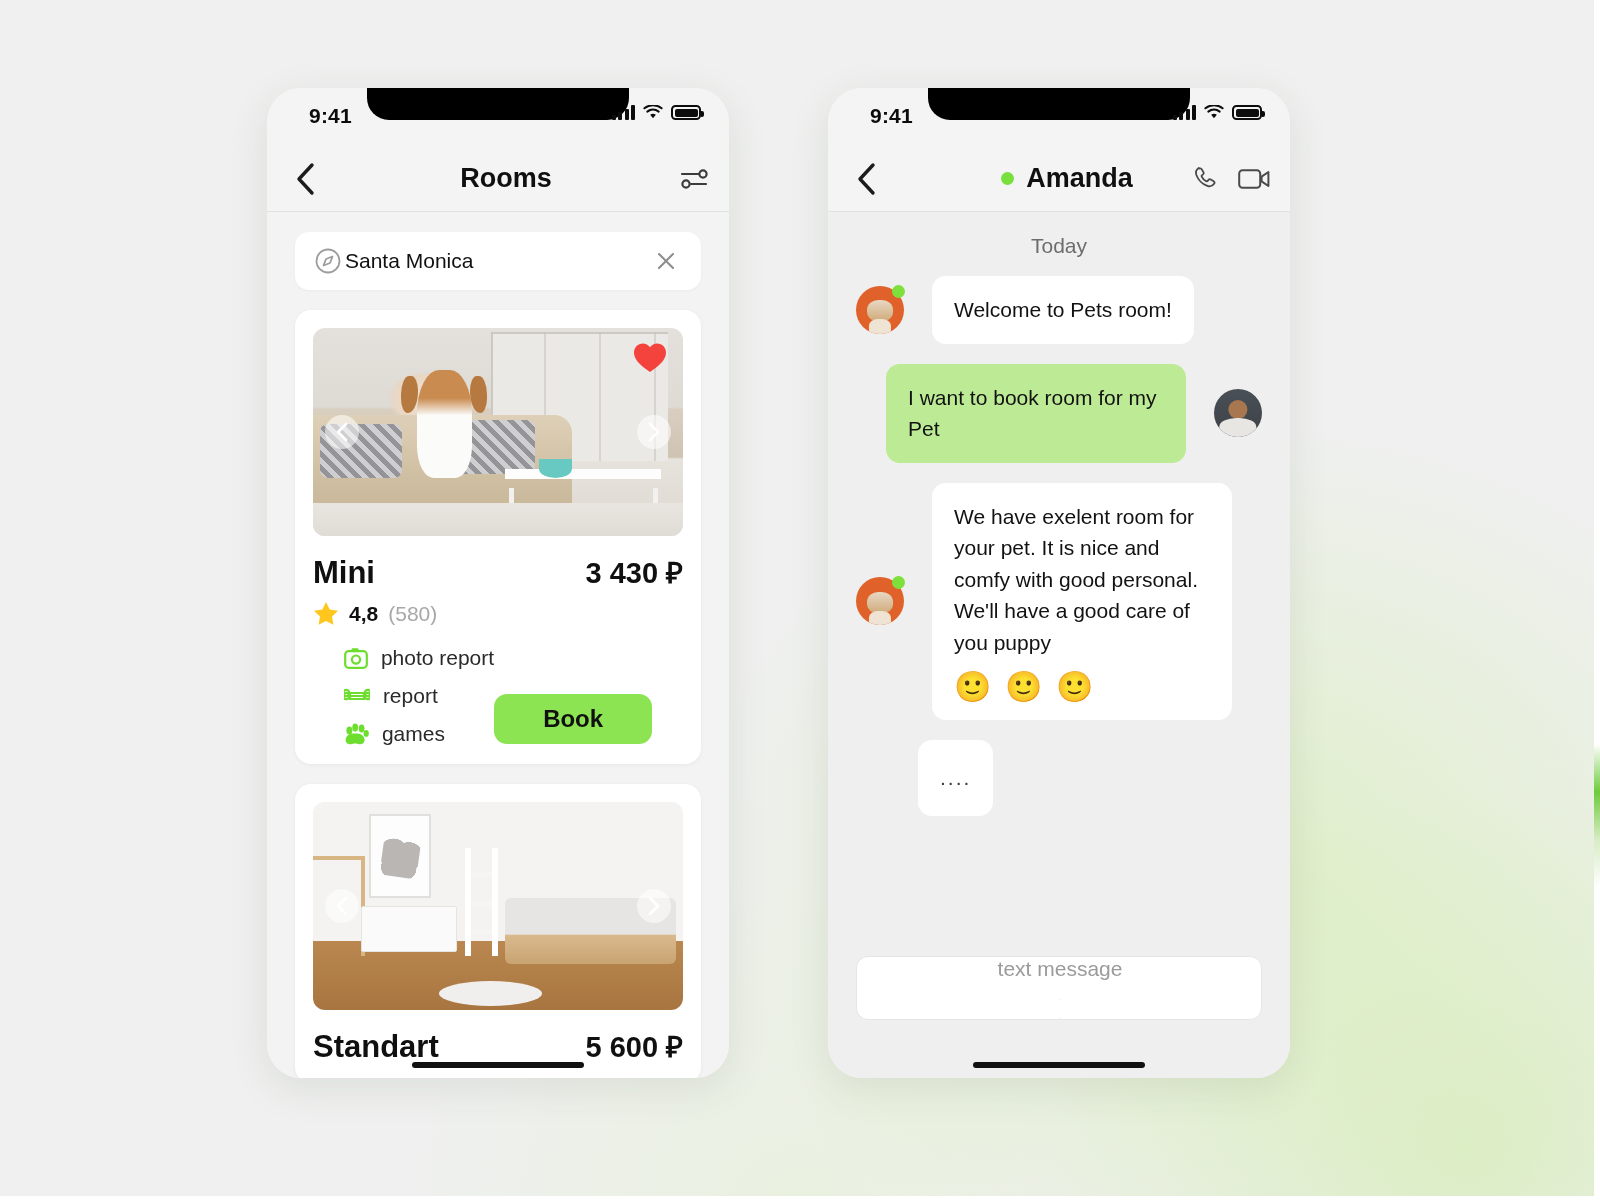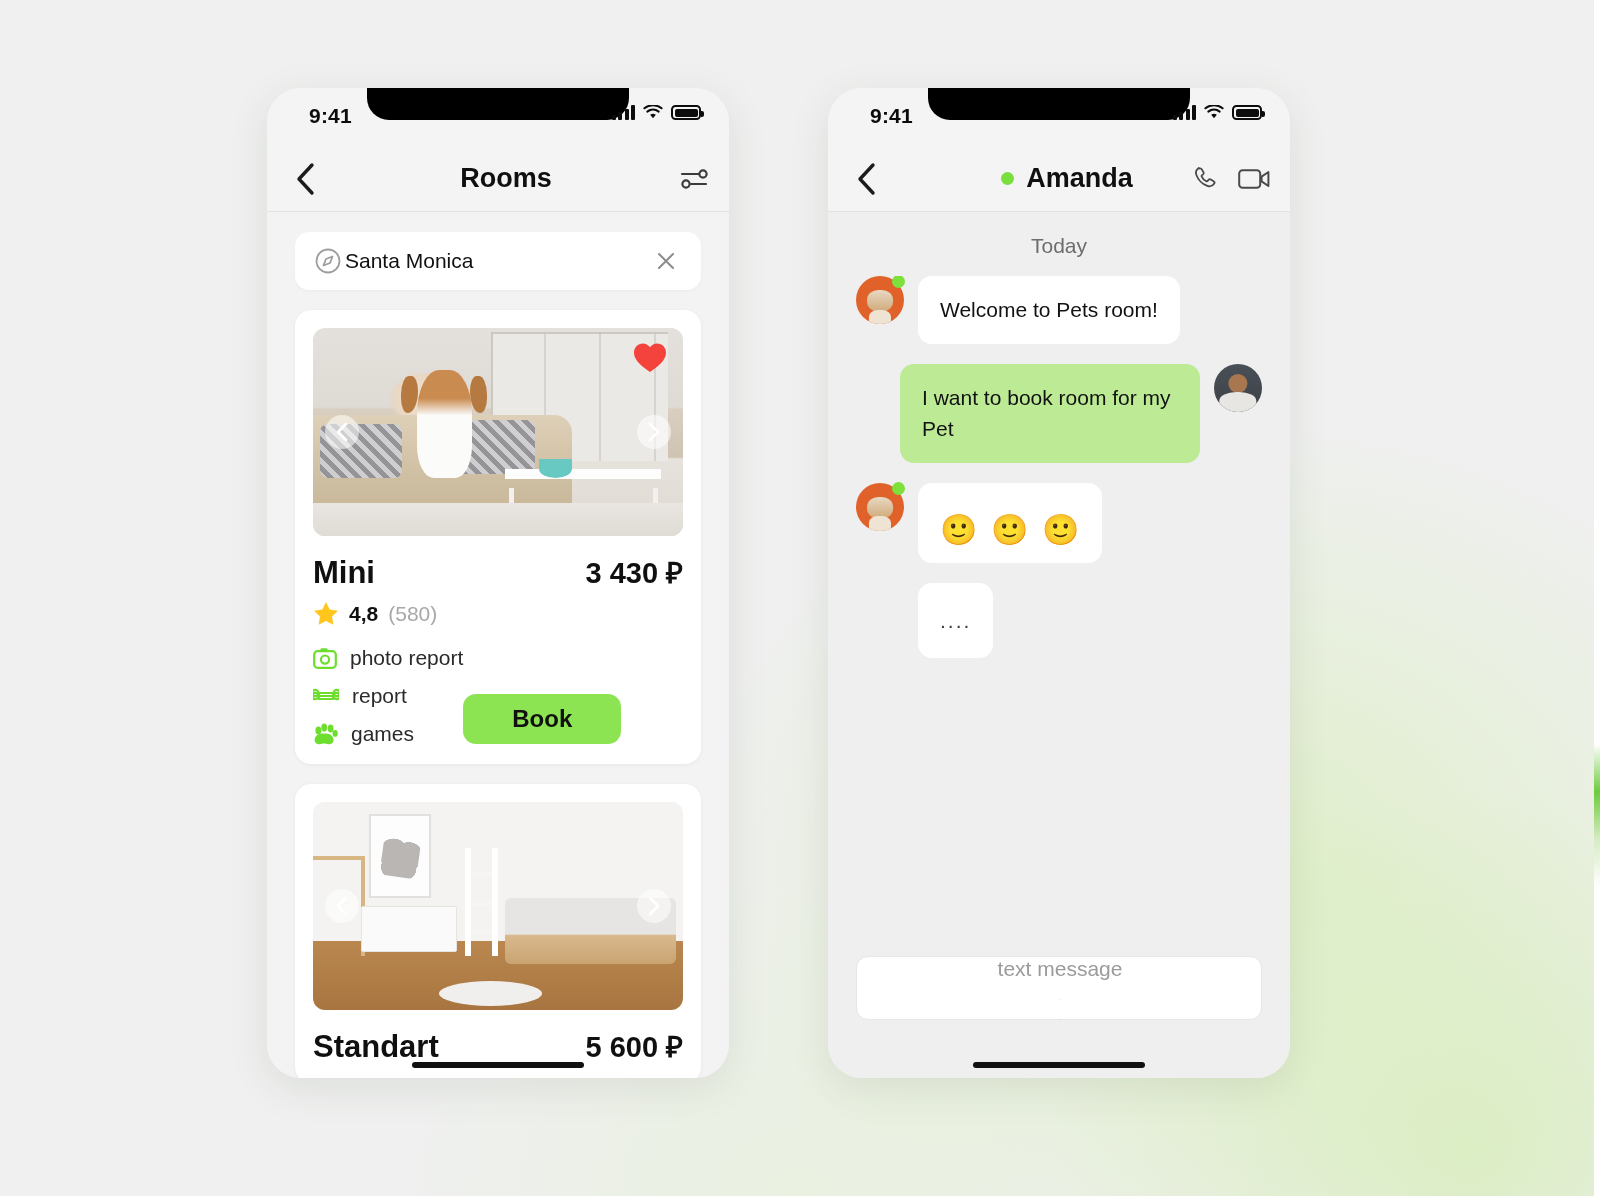--- a/index.html
+++ b/index.html
@@ -215,21 +215,21 @@
   .card-head{
     display:flex; align-items:baseline; justify-content:space-between;
     margin-top: 16px;
   }
   .card-title{ font-size: 31px; font-weight: 700; color:#101010; }
   .card-price{ font-size: 29px; font-weight: 700; color:#101010; }
   .rating{ display:flex; align-items:center; gap:10px; margin-top: 10px; }
   .rating-val{ font-size: 21px; font-weight: 600; color:#101010; }
   .rating-count{ font-size: 21px; color:#a8a8a8; }
 
-  .feature-zone{ display:flex; align-items:flex-end; justify-content:flex-start; margin-top: 20px; }
+  .feature-zone{ display:flex; align-items:flex-end; justify-content:center; margin-top: 20px; }
   .features{ display:flex; flex-direction:column; gap: 14px; }
   .feature{ display:flex; align-items:center; gap: 13px; }
   .feature-label{ font-size: 21px; color:#2a2a2a; }
   .book-btn{
     width: 158px; height: 50px; border-radius: 13px; border:none;
     background:#8ce453; font-size: 24px; font-weight: 700; color:#101010;
     font-family: "Liberation Sans", sans-serif; cursor:pointer;
     margin-bottom: 2px;
   }
 
@@ -238,21 +238,21 @@
     width: 172px; height: 6px; border-radius: 3px; background:#111;
   }
 
   
   .chat-body{
     position:relative; height: 866px; background:#efefef;
     display:flex; flex-direction:column;
   }
   .day-sep{ text-align:center; font-size: 21px; color:#6d6d6d; padding: 22px 0 18px; }
   .msgs{ flex:1; padding: 0 28px; overflow:hidden; }
-  .row{ display:flex; align-items:flex-start; gap: 14px; margin-bottom: 20px; }
+  .row{ display:flex; align-items:center; gap: 28px; margin-bottom: 20px; }
   .row.out{ justify-content:flex-end; }
   .avatar{
     width: 48px; height: 48px; border-radius: 50%; position:relative;
     flex: 0 0 48px; overflow:visible;
   }
   .avatar .face{
     position:absolute; inset:0; border-radius:50%; overflow:hidden;
     background:#e0622a;
   }
   .avatar.dog .face::before{
@@ -529,20 +529,21 @@
           <span class="face"></span>
         </div>
       </div>
 
       <div class="row">
         <div class="avatar dog">
           <span class="face"></span>
             <span class="status"></span>
         </div>
         <div class="bubble">
+          <span>We have exelent room for your pet. It is nice and comfy with good personal. We'll have a good care of you puppy</span>
           <div class="emoji-row">
             <span>🙂</span>
             <span>🙂</span>
             <span>🙂</span>
           </div>
         </div>
       </div>
 
       <div class="row" style="padding-left:62px;">
         <div class="bubble typing">

